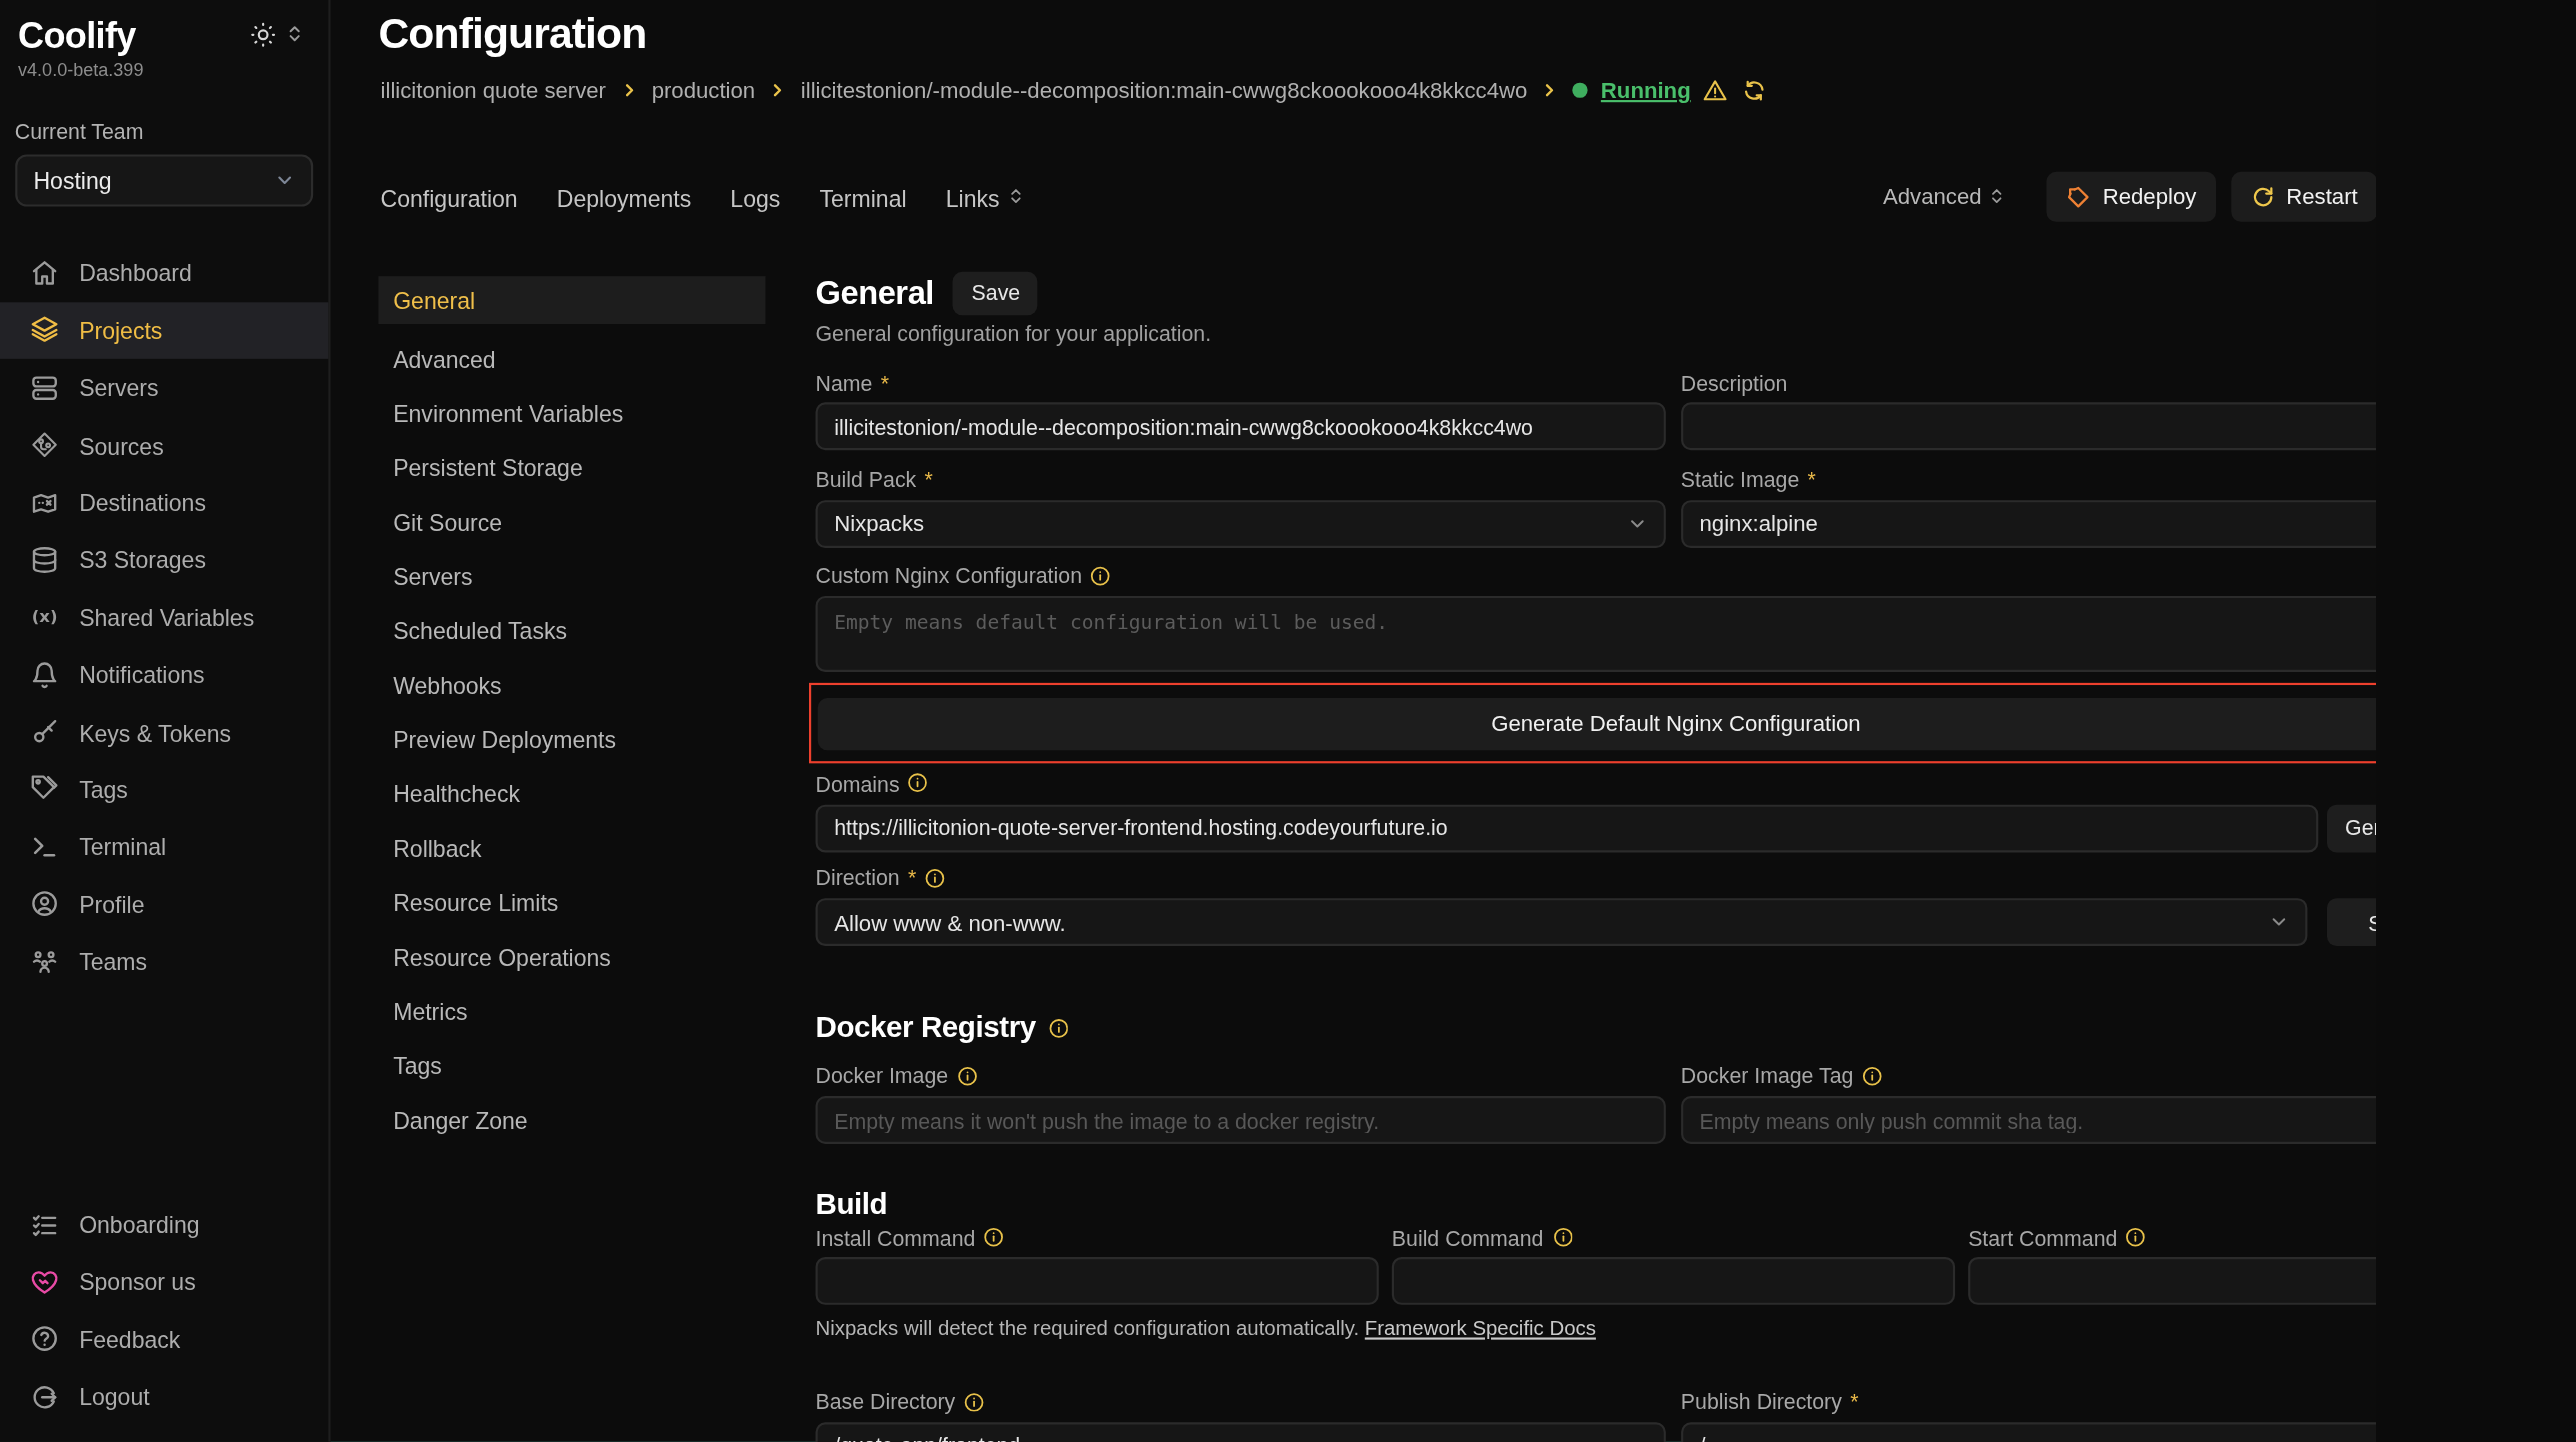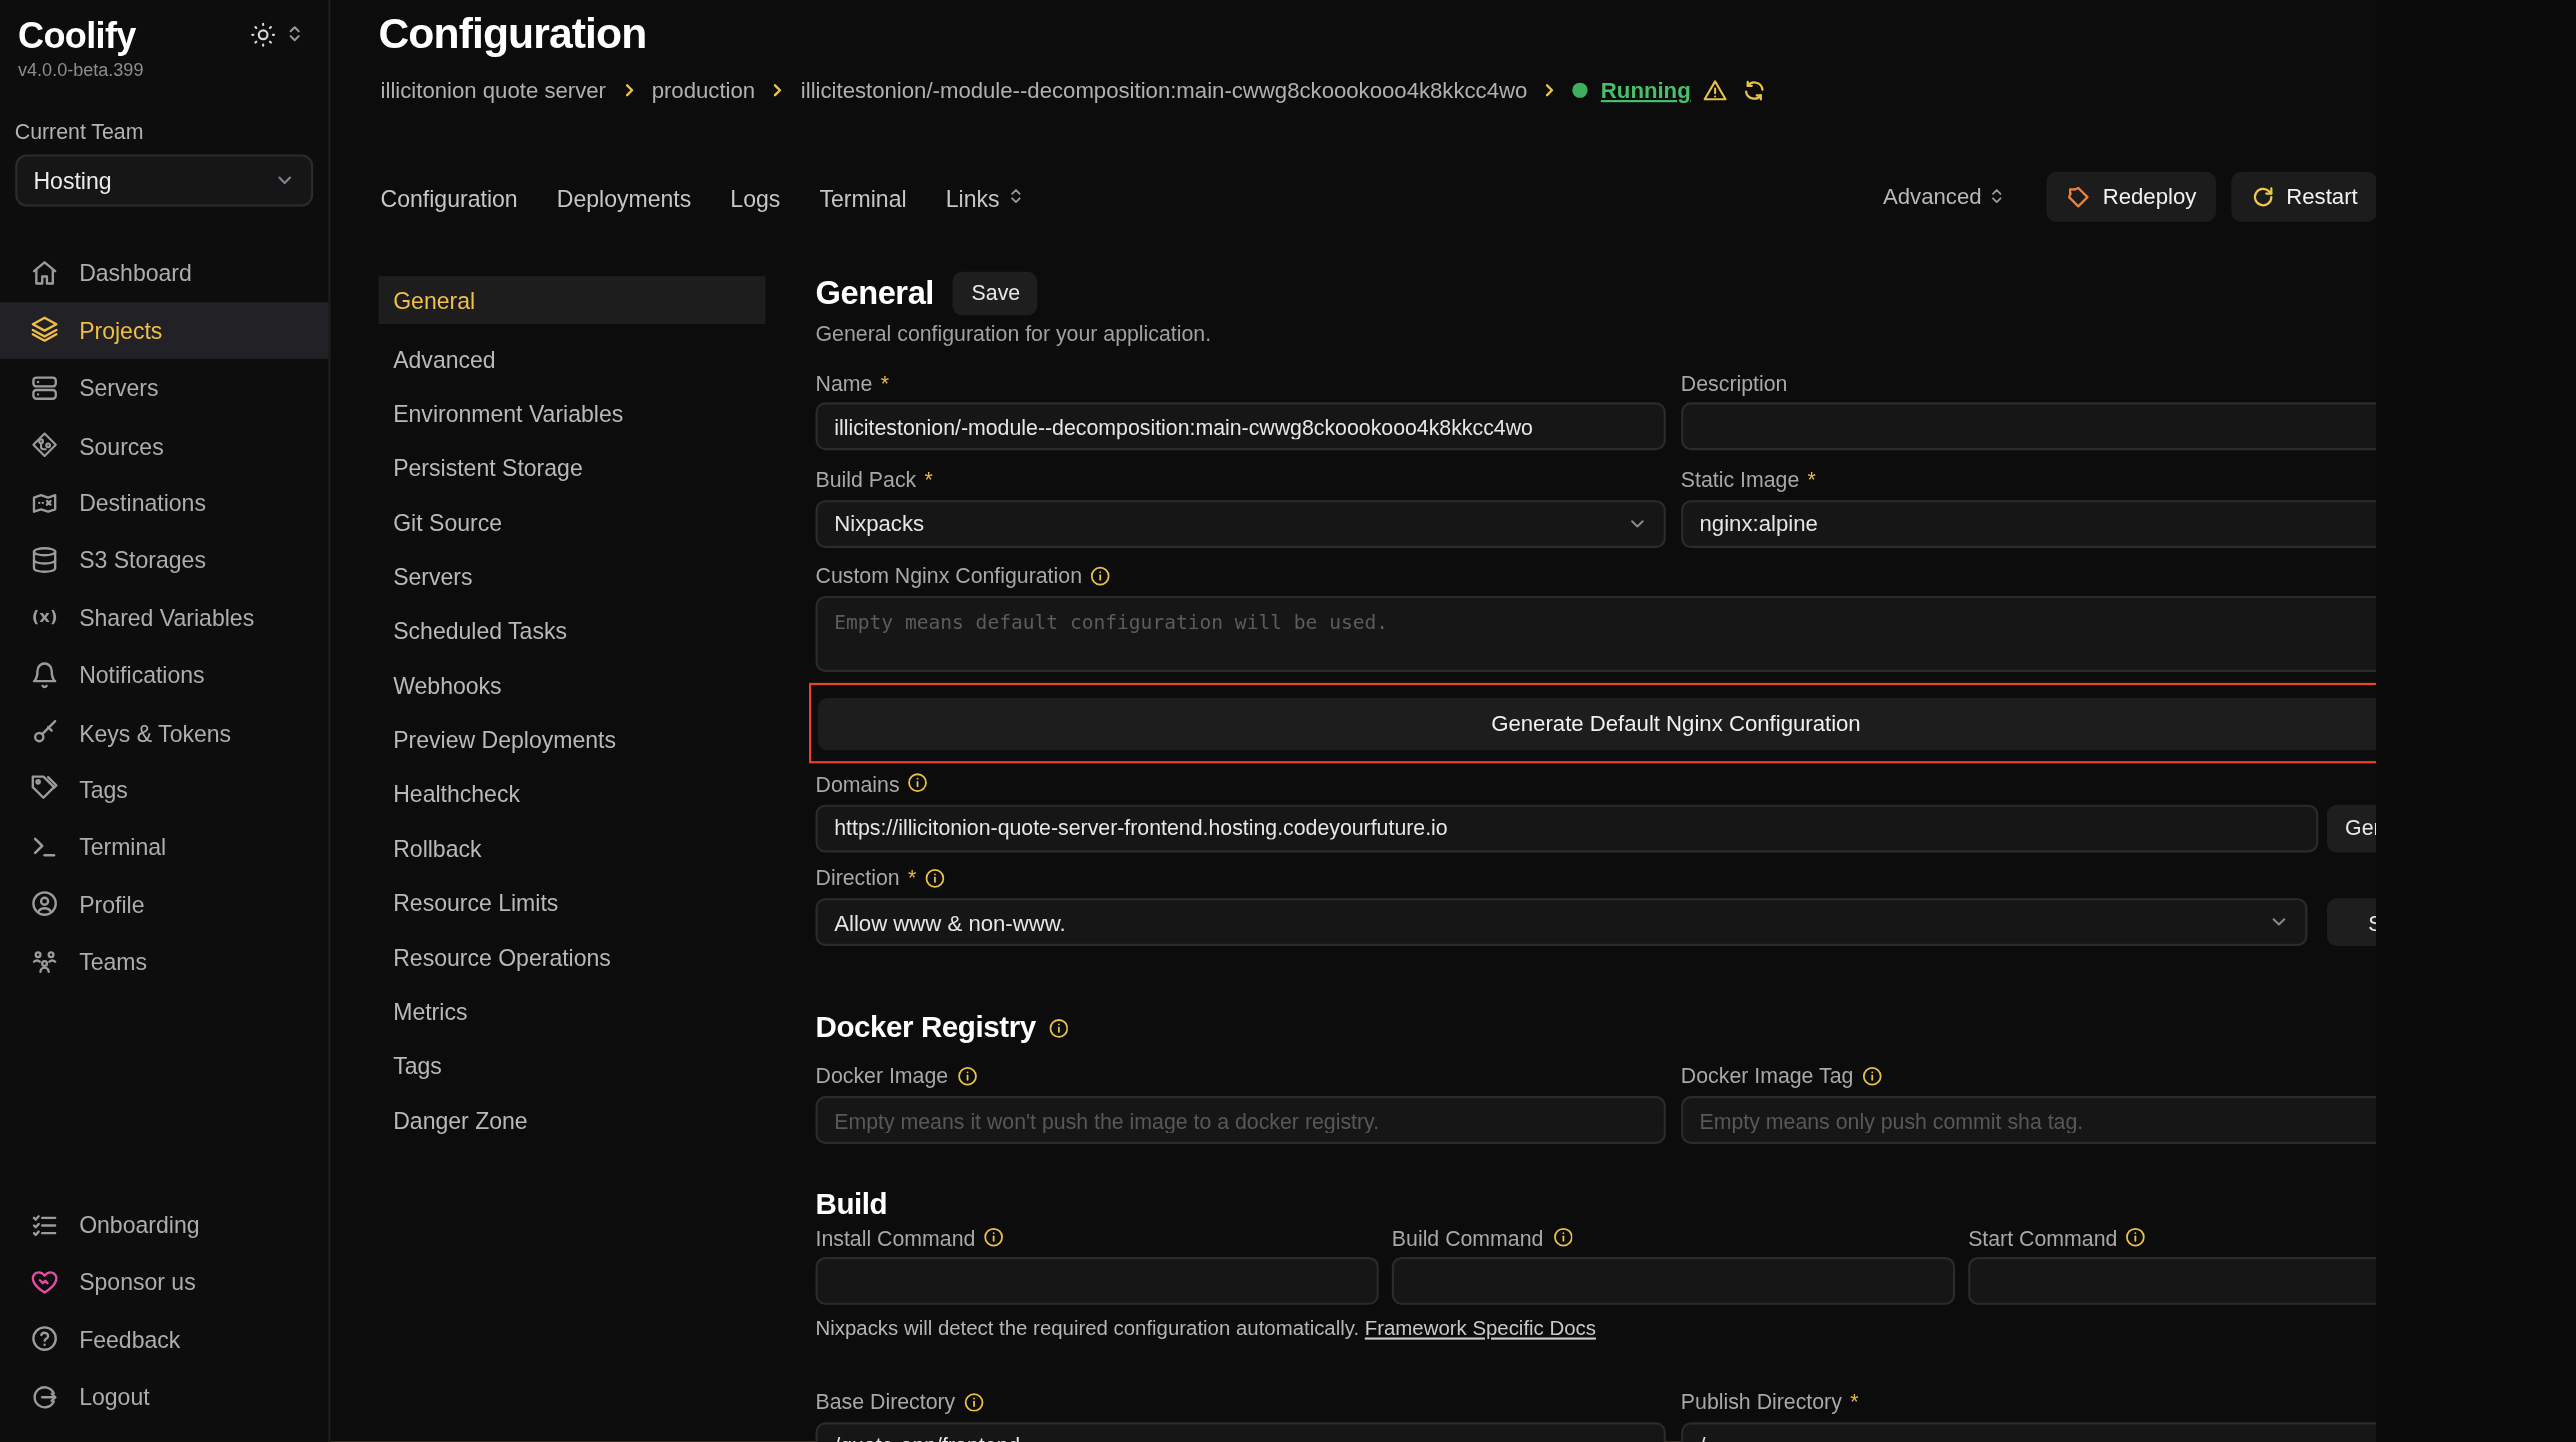--- a/index.html
+++ b/index.html
@@ -1,16 +1,16 @@
 <!DOCTYPE html>
 <html style="font-size:12px"><head>
 <meta charset="utf-8">
 <style>
   html,body{margin:0;padding:0;background:#0b0b0b;overflow:hidden;}
-  .viewport{position:relative;width:2376px;height:1443px;background:#fef9c3;overflow:hidden;}
+  .viewport{position:relative;width:2376px;height:1443px;background:#5eead4;overflow:hidden;}
   .stage{position:absolute;left:0;top:0;width:1185px;height:663px;
          transform:scale(2.174745);transform-origin:0 0;
          font-family:"Liberation Sans","DejaVu Sans",sans-serif;color:#e6e6e6;
          background:#0c0c0c;}
   svg{display:block;}
   
   .sidebar{position:absolute;left:0;top:0;width:152px;height:100%;background:#0d0d0d;border-right:0.8px solid #1e1e1e;box-sizing:border-box;}
   .brand-row{display:flex;justify-content:space-between;align-items:flex-start;padding:6.8px 10.6px 0 8.3px;}
   .brand{font-size:16.6px;font-weight:700;color:#fff;letter-spacing:-0.3px;line-height:19px;}
   .theme-icons{display:flex;align-items:center;gap:4.5px;margin-top:3px;}

